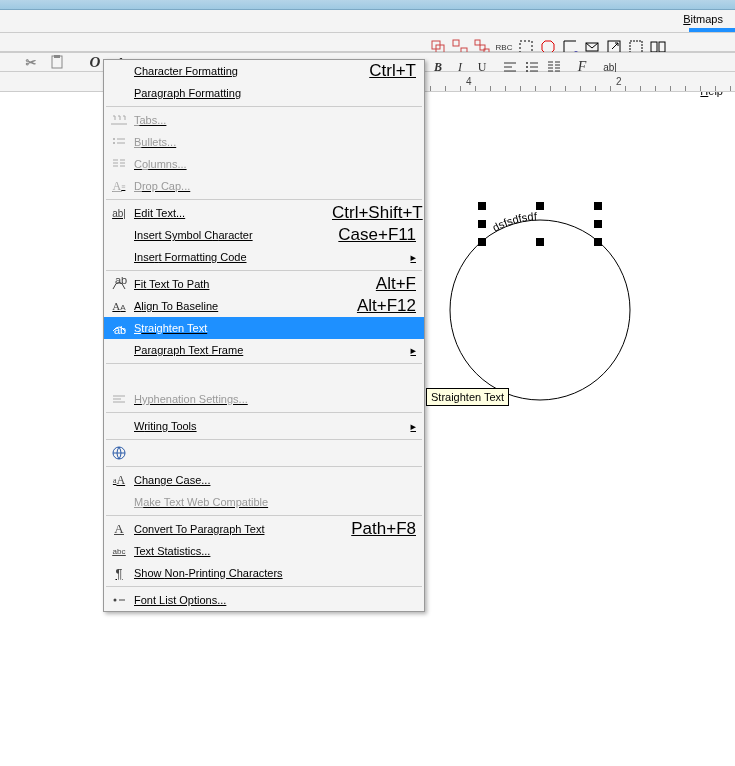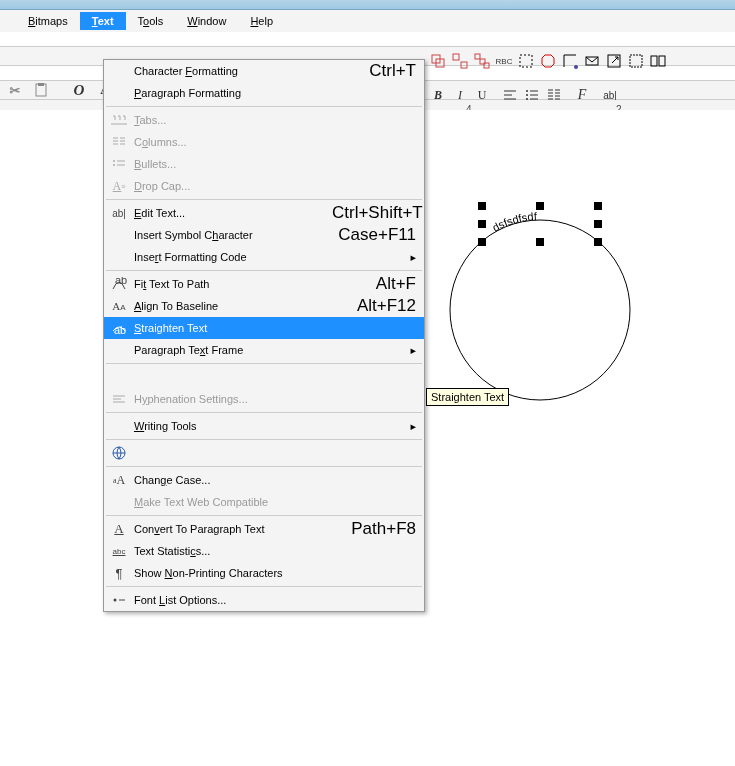--- a/index.html
+++ b/index.html
@@ -1,30 +1,30 @@
 <!DOCTYPE html>
 <html><head>
   <meta charset="utf-8">
   <style>
     * { margin: 0; padding: 0; box-sizing: border-box; font-family: Tahoma, sans-serif; font-size: 11px; }
     body { background: #fff; width: 735px; height: 766px; overflow: hidden; }
     .titlebar { height: 10px; background: linear-gradient(#b5d4e8, #9ec9e2); border-bottom: 1px solid #7ba8c4; }
-    .menubar { display: flex; align-items: center; height: 22px; background: #f4f4f4; padding-left: 16px; gap: 0; }
+    .menubar { display: flex; align-items: flex-end; height: 22px; background: #f4f4f4; padding-left: 16px; gap: 0; flex-direction: column; }
     .menubar-item { padding: 3px 12px; cursor: pointer; }
     .menubar-item.active { background: #1e90ff; color: #fff; font-weight: bold; }
     .menubar-item u { text-decoration: underline; }
-    .toolbar-row { display: flex; align-items: center; height: 20px; background: #f4f4f4; border-top: 1px solid #ccc; border-bottom: 1px solid #ccc; padding-left: 4px; gap: 4px; position: relative; margin-top: 14px; }
+    .toolbar-row { display: flex; align-items: center; height: 20px; background: #f4f4f4; border-top: 1px solid #ccc; border-bottom: 1px solid #ccc; padding-left: 20px; gap: 4px; position: relative; }
     .tb-icon { width: 22px; height: 22px; display: flex; align-items: center; justify-content: center; font-size: 13px; font-weight: bold; color: #333; }
     .tb-right-icons { position: absolute; left: 428px; top: 0; display: flex; height: 28px; align-items: center; gap: 2px; }
     .tb-right-icons2 { position: absolute; left: 428px; top: 0; display: flex; height: 28px; align-items: center; gap: 2px; }
     .ti { width: 20px; height: 20px; display: flex; align-items: center; justify-content: center; border: 1px solid transparent; font-size: 12px; color: #333; }
     .ruler { height: 20px; background: #f4f4f4; border-bottom: 1px solid #ccc; position: relative; }
     .ruler-mark { position: absolute; top: 4px; font-size: 10px; color: #444; }
     .ruler-tick { position: absolute; top: 14px; width: 1px; height: 5px; background: #888; }
-    .dropdown { position: absolute; left: 103px; top: 59px; width: 322px; background: #f4f4f4; border: 1px solid #999; box-shadow: 2px 2px 4px rgba(0,0,0,0.3); }
+    .dropdown { position: absolute; left: 103px; top: 59px; width: 322px; background: #f4f4f4; border: 1px solid #999; box-shadow: 2px 2px 4px rgba(0,0,0,0.3); text-decoration: underline; }
     .dd-row { display: flex; align-items: center; height: 22px; padding: 0 8px 0 4px; }
     .dd-row.disabled { color: #9a9a9a; }
     .dd-row.highlight { background: #1e90ff; color: #fff; }
     .dd-icon { width: 22px; height: 16px; display: flex; align-items: center; justify-content: center; font-size: 11px; }
     .dd-label { flex: 1; padding-left: 4px; }
     .dd-shortcut { font-size: 17px; color: inherit; text-align: right; width: 84px; }
     .dd-arrow { width: 10px; text-align: right; }
     .dd-sep { height: 1px; background: #ccc; margin: 2px 2px; }
     .tooltip { position: absolute; left: 426px; top: 388px; background: #ffffe1; border: 1px solid #000; padding: 2px 4px; font-size: 11px; z-index: 30; }
     .canvas { position: absolute; left: 0; top: 110px; right: 0; bottom: 0; background: #fff; }
@@ -217,43 +217,43 @@
       <span class="dd-icon">
         <svg width="16" height="12">
           <path d="M2,2 L4,2 L4,6 M7,2 L9,2 L9,6 M12,2 L14,2 L14,6 M0,10 L16,10" stroke="#aaa" fill="none"></path>
         </svg>
       </span>
       <span class="dd-label"><u>T</u>abs...</span>
     </div>
     <div class="dd-row disabled">
       <span class="dd-icon">
         <svg width="16" height="12">
+          <circle cx="3" cy="3" r="1" fill="#aaa"></circle>
+          <line x1="6" y1="3" x2="14" y2="3" stroke="#aaa"></line>
+          <circle cx="3" cy="7" r="1" fill="#aaa"></circle>
+          <line x1="6" y1="7" x2="14" y2="7" stroke="#aaa"></line>
+        </svg>
+      </span>
+      <span class="dd-label"><u>B</u>ullets...</span>
+    </div>
+    <div class="dd-row disabled">
+      <span class="dd-icon">
+        <svg width="16" height="12">
           <line x1="2" y1="2" x2="7" y2="2" stroke="#aaa"></line>
           <line x1="9" y1="2" x2="14" y2="2" stroke="#aaa"></line>
           <line x1="2" y1="5" x2="7" y2="5" stroke="#aaa"></line>
           <line x1="9" y1="5" x2="14" y2="5" stroke="#aaa"></line>
           <line x1="2" y1="8" x2="7" y2="8" stroke="#aaa"></line>
           <line x1="9" y1="8" x2="14" y2="8" stroke="#aaa"></line>
         </svg>
       </span>
       <span class="dd-label">C<u>o</u>lumns...</span>
     </div>
     <div class="dd-row disabled">
       <span class="dd-icon">
-        <svg width="16" height="12">
-          <circle cx="3" cy="3" r="1" fill="#aaa"></circle>
-          <line x1="6" y1="3" x2="14" y2="3" stroke="#aaa"></line>
-          <circle cx="3" cy="7" r="1" fill="#aaa"></circle>
-          <line x1="6" y1="7" x2="14" y2="7" stroke="#aaa"></line>
-        </svg>
-      </span>
-      <span class="dd-label"><u>B</u>ullets...</span>
-    </div>
-    <div class="dd-row disabled">
-      <span class="dd-icon">
         <span style="font-family:serif;font-size:12px;color:#aaa;text-decoration:underline;">A</span>
         <span style="font-size:7px;color:#aaa;">≡</span>
       </span>
       <span class="dd-label"><u>D</u>rop Cap...</span>
     </div>
     <div class="dd-sep"></div>
     <div class="dd-row">
       <span class="dd-icon">
         <span style="font-size:10px;color:#444;">ab|</span>
       </span>

